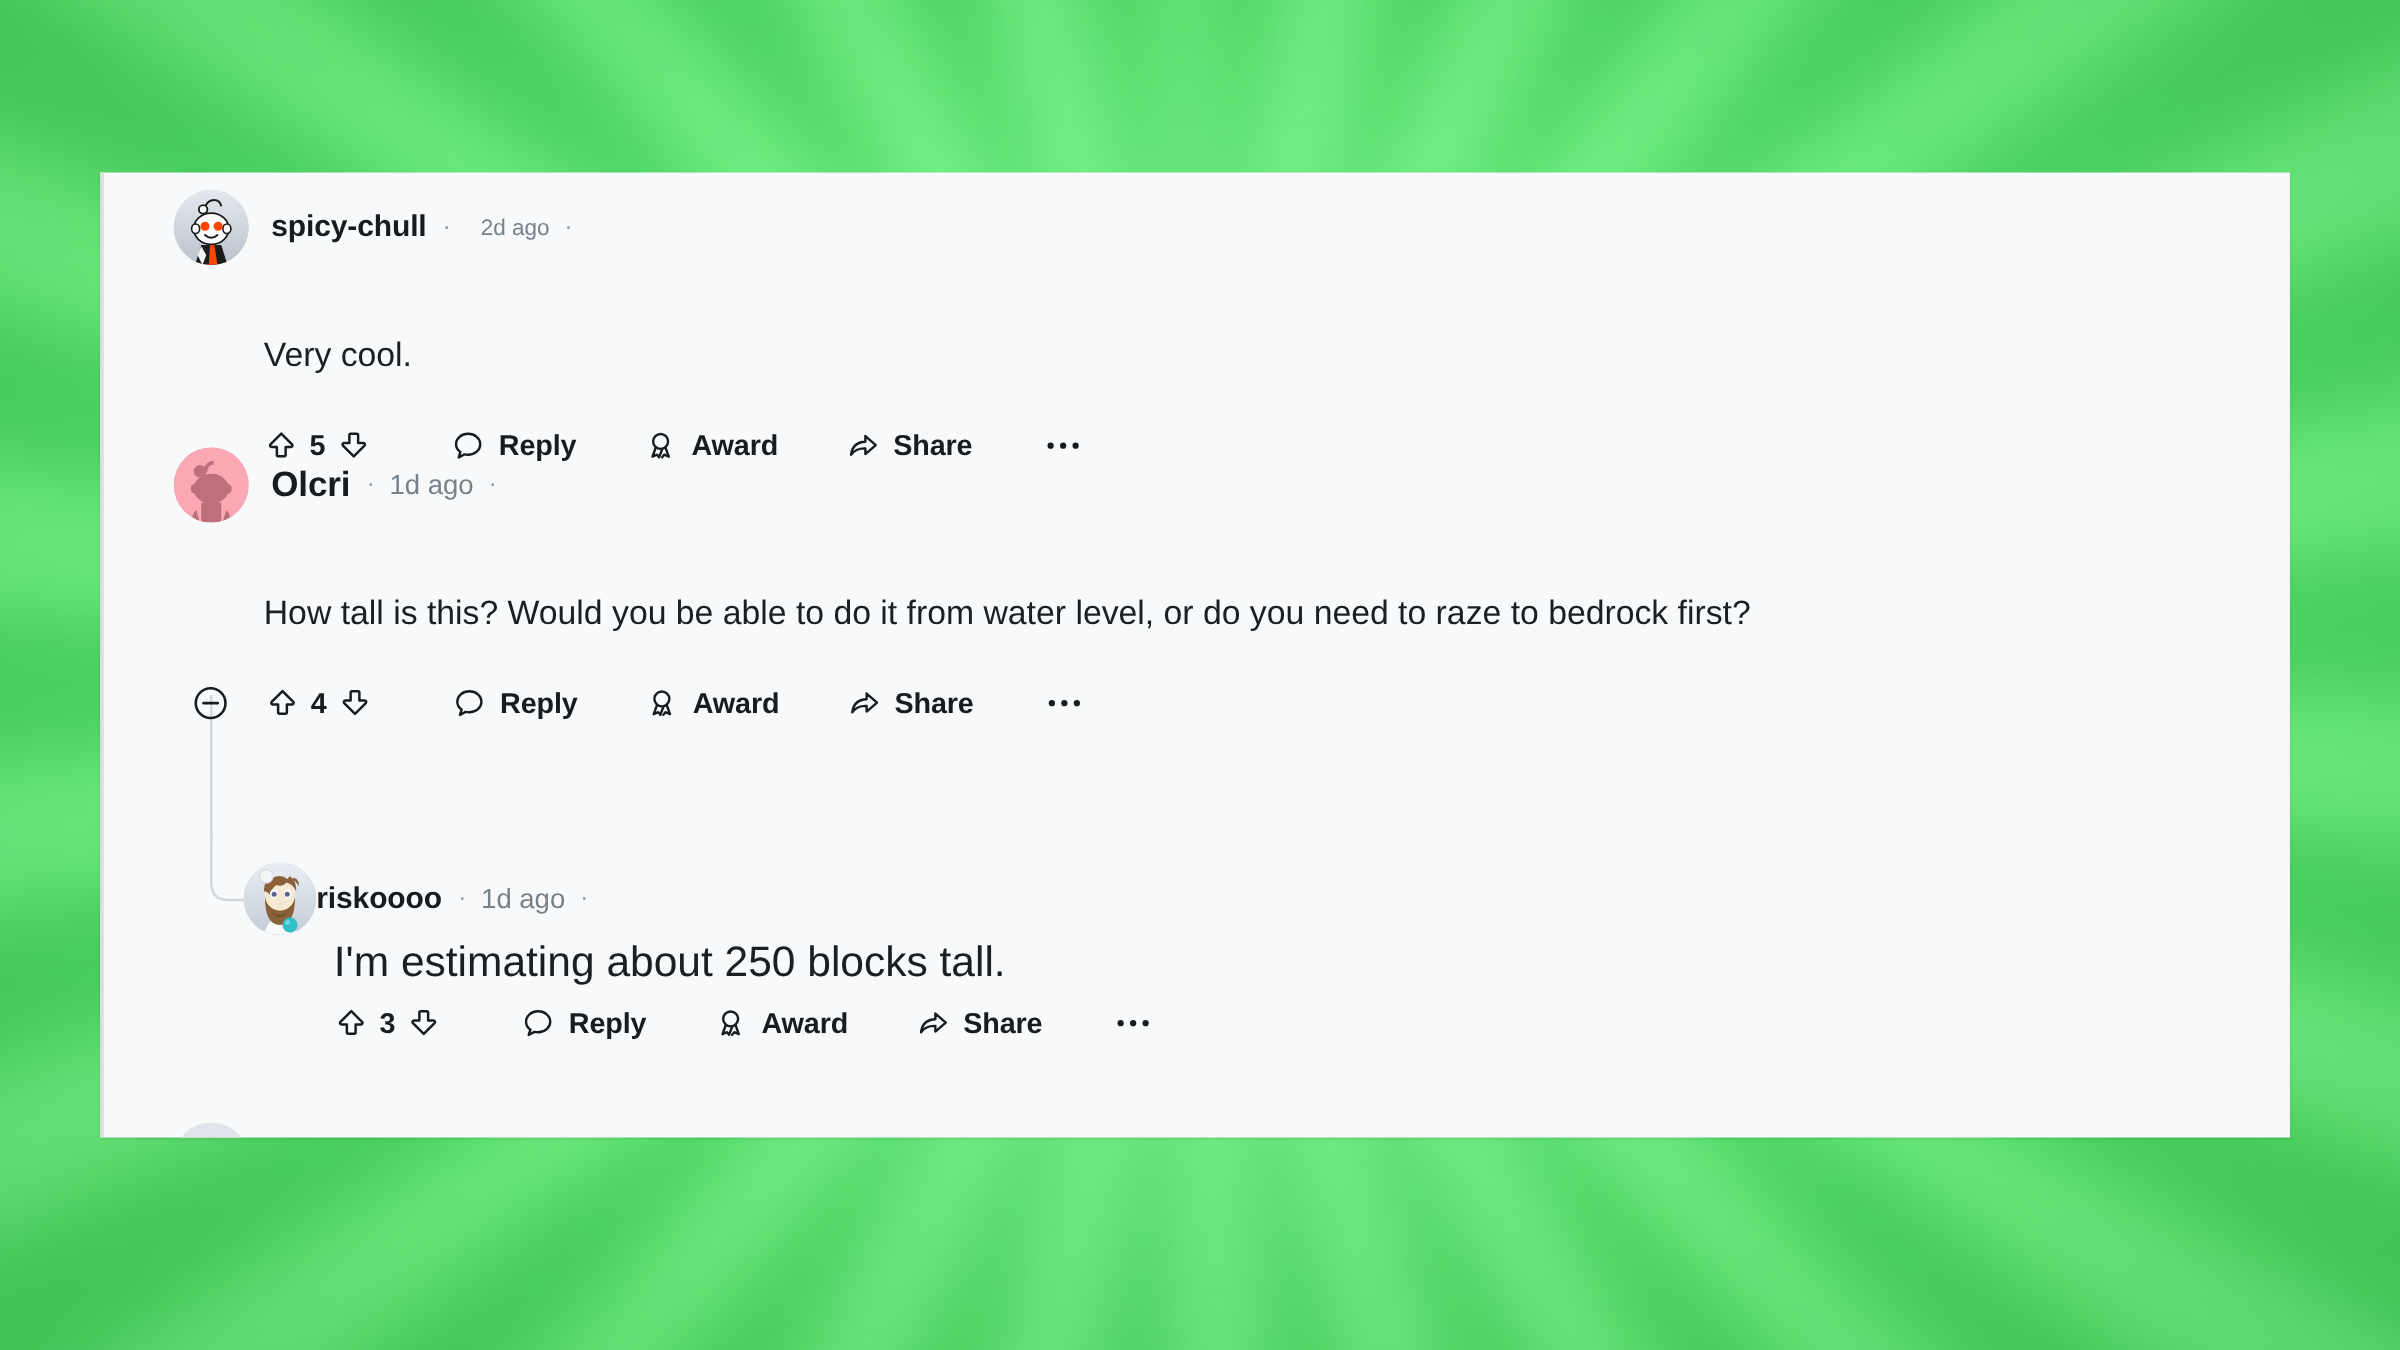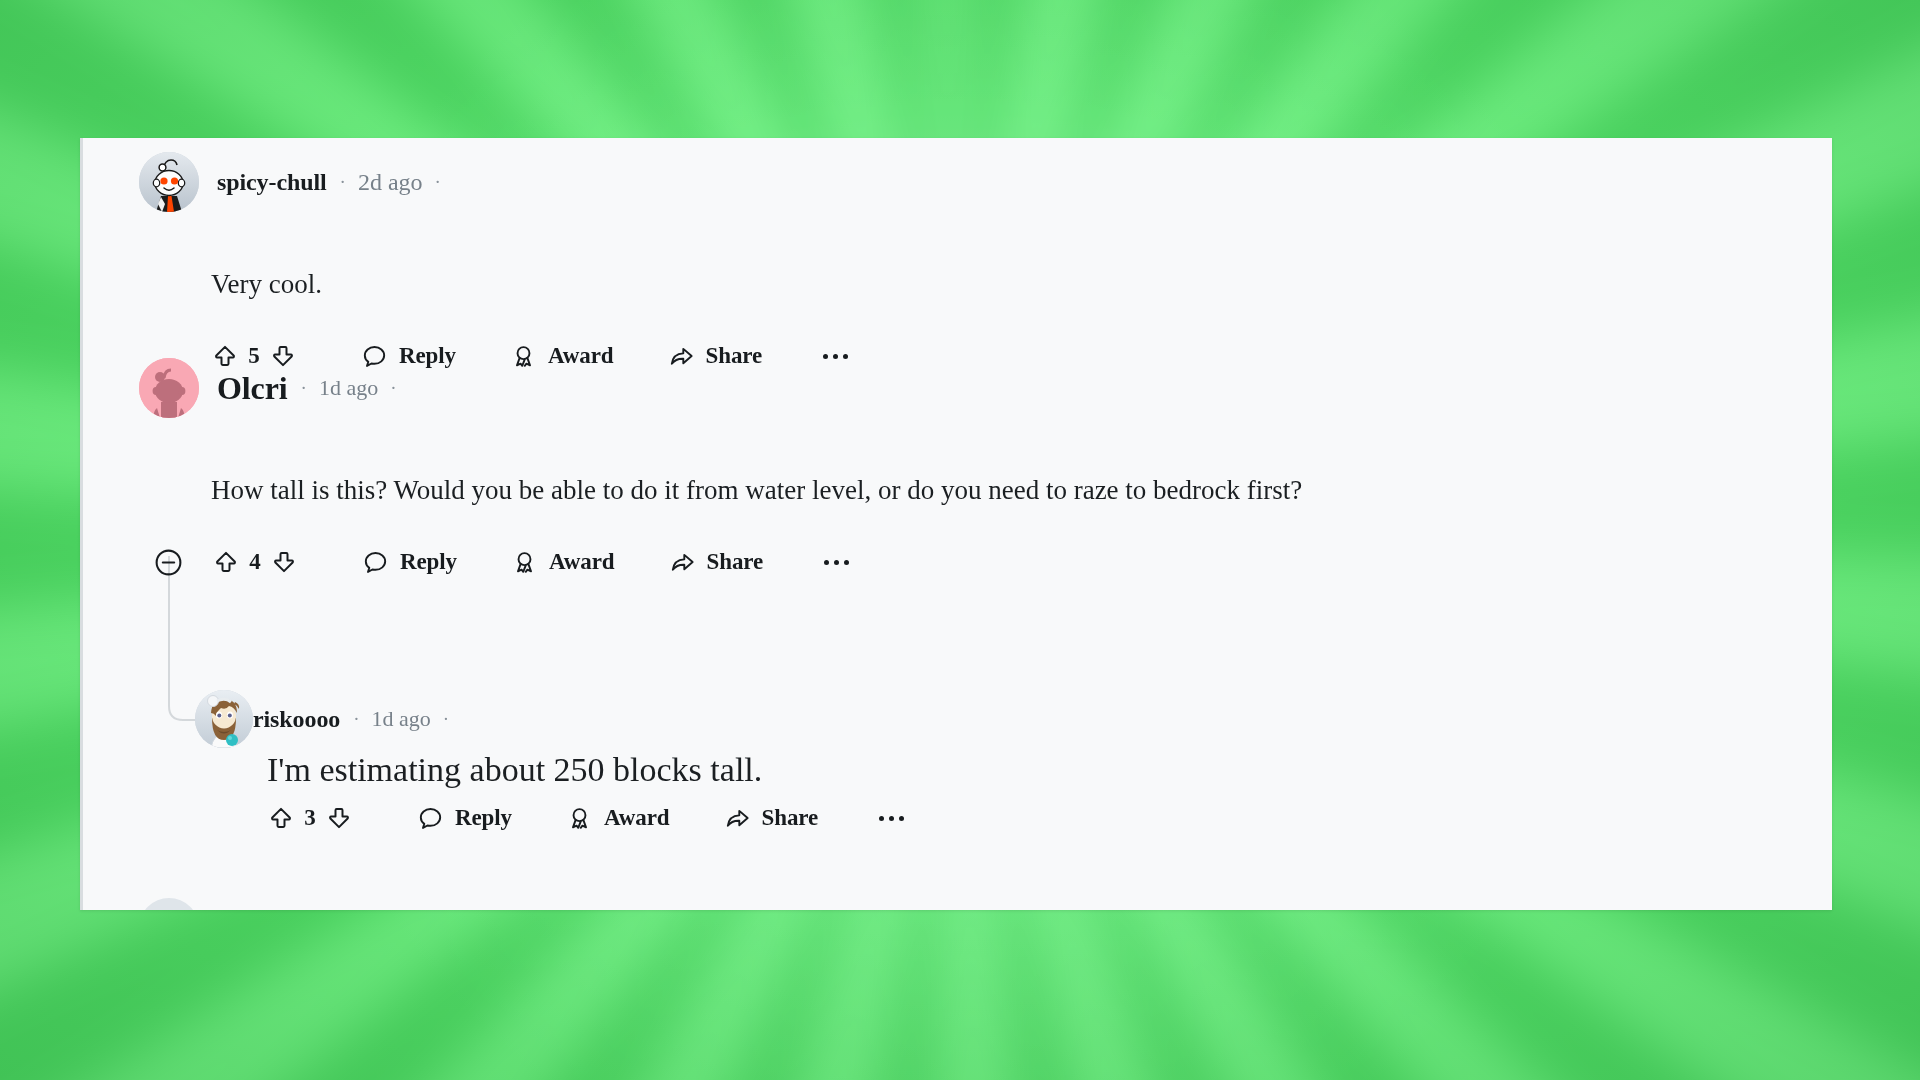--- a/index.html
+++ b/index.html
@@ -10,21 +10,20 @@
     overflow: hidden;
     font-family: "Liberation Sans", sans-serif;
   }
 
   #stage {
     position: relative;
     width: 1920px;
     height: 1080px;
     background: #737373;
     overflow: hidden;
-    font-family: Liberation Serif, serif;
   }
 
   
   #burst {
     position: absolute;
     left: 50%;
     top: 50%;
     width: 2900px;
     height: 2900px;
     transform: translate(-50%, -50%);
@@ -183,21 +182,21 @@
             <ellipse cx="17.5" cy="31" rx="3.2" ry="3.8" fill="#fdfdfd" stroke="#1a1a1a" stroke-width="1.3"></ellipse>
             <ellipse cx="42.5" cy="31" rx="3.2" ry="3.8" fill="#fdfdfd" stroke="#1a1a1a" stroke-width="1.3"></ellipse>
             <circle cx="25" cy="29" r="3.6" fill="#ff4500"></circle>
             <circle cx="35.5" cy="29" r="3.6" fill="#ff4500"></circle>
             <path d="M25 36 q5 4.5 10 0" stroke="#1a1a1a" stroke-width="1.5" fill="none" stroke-linecap="round"></path>
           </svg>
         </div>
 
         <span class="uname" style="font-size:24px;margin-left:18px;">spicy-chull</span>
         <span class="dot" style="font-size:19px;margin-left:13px;">·</span>
-        <span class="meta" style="font-size:24px;margin-left:12px;text-align:center;">2d ago</span>
+        <span class="meta" style="font-size:18px;margin-left:24px;text-align:center;">2d ago</span>
         <span class="dot" style="font-size:19px;margin-left:12px;">·</span>
       </div>
 
       <div class="ctext" style="left:128px; top:131px; font-size:27px;">Very cool.</div>
 
       <div class="actions" style="left:128px; top:196px; height:44px;">
 
         <div class="votes">
           <span>
             <svg width="28" height="28" viewBox="0 0 24 24" fill="none" stroke="#181c1f" stroke-width="1.7" stroke-linejoin="round" stroke-linecap="round">
@@ -262,21 +261,21 @@
             <circle cx="21" cy="19" r="5" fill="#bd6f7c"></circle>
             <path d="M22 44 h16 v16 h-16 z" fill="#bd6f7c"></path>
             <path d="M18 50 q-4 3 -3 10 h6 z" fill="#bd6f7c"></path>
             <path d="M42 50 q4 3 3 10 h-6 z" fill="#bd6f7c"></path>
             <ellipse cx="30" cy="33" rx="14" ry="12" fill="#bd6f7c"></ellipse>
             <ellipse cx="17" cy="33" rx="3.4" ry="4" fill="#bd6f7c"></ellipse>
             <ellipse cx="43" cy="33" rx="3.4" ry="4" fill="#bd6f7c"></ellipse>
           </svg>
         </div>
 
-        <span class="uname" style="font-size:32px;margin-left:18px;">Olcri</span>
+        <span class="uname" style="font-size:28px;margin-left:18px;">Olcri</span>
         <span class="dot" style="font-size:19px;margin-left:13px;">·</span>
         <span class="meta" style="font-size:22px;margin-left:12px;">1d ago</span>
         <span class="dot" style="font-size:19px;margin-left:12px;">·</span>
       </div>
 
       <div class="ctext" style="left:128px; top:337px; font-size:27px;">How tall is this? Would you be able to do it from water level, or do you need to raze to bedrock first?</div>
 
       <div class="actions" style="left:70px; top:402px; height:44px;">
 
         <span>

